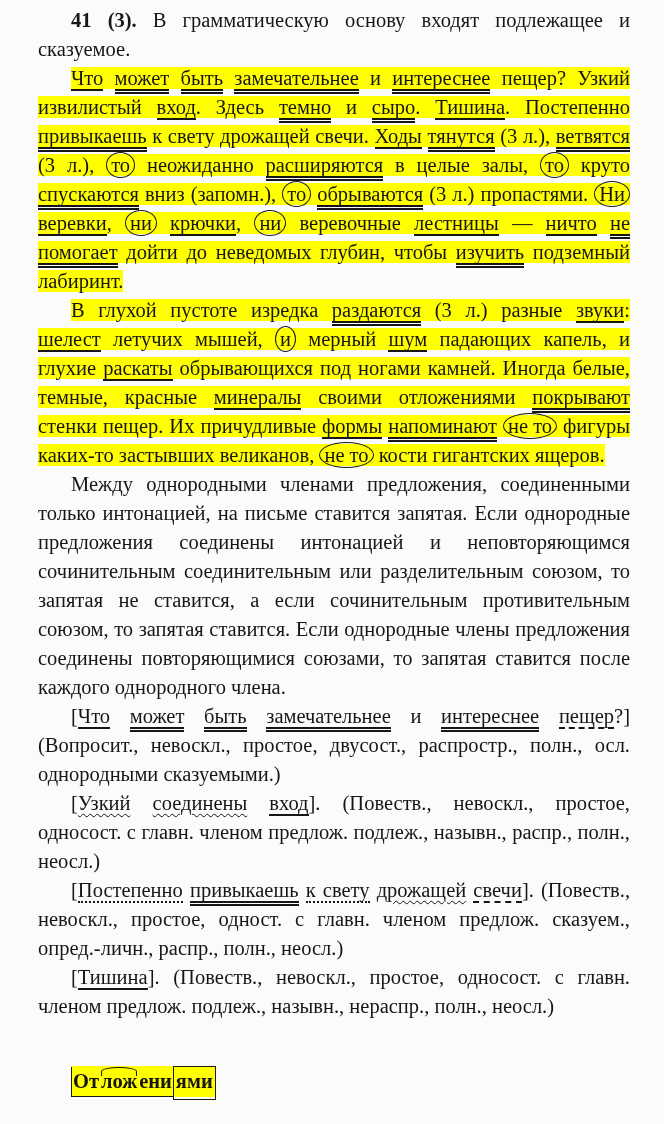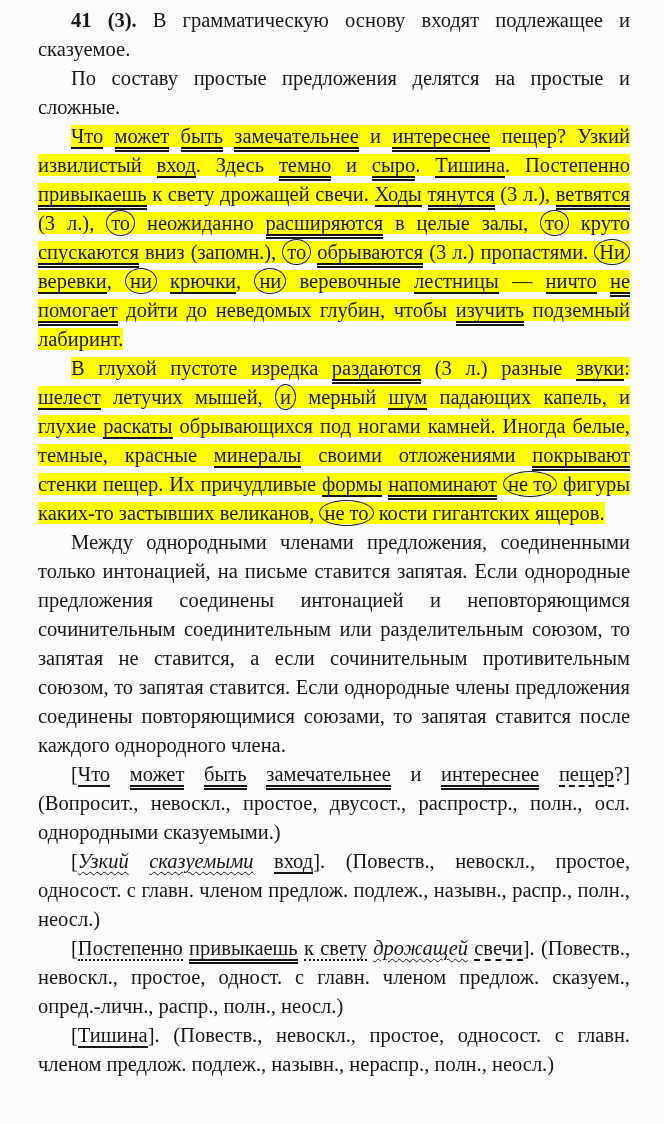--- a/index.html
+++ b/index.html
@@ -23,21 +23,21 @@
     margin: 0;
     text-align: justify;
     text-indent: 33px;
   }
   p.morph-para { text-indent: 33px; margin: 2px 0 10px 0; }
   .hl { background: #ffff00; margin-top: 43px; }
   
   .r-b  { font-weight: bold; }
   .r-u1 { border-bottom: 2px solid currentColor; }
   .r-u2 { border-bottom: 5px double currentColor; padding-bottom: 0px; }
-  .r-uw { text-decoration: underline; text-decoration-style: wavy; text-decoration-thickness: 1px; text-underline-offset: 3px; font-style: italic; }
+  .r-uw { text-decoration: underline; text-decoration-style: wavy; text-decoration-thickness: 1px; text-underline-offset: 3px; }
   .r-ud { border-bottom: 2px dashed currentColor; }
   .r-udd{ border-bottom: 2px dotted currentColor; }
   .r-circle {
     display: inline-block;
     border: 1.5px solid #1a1a1a;
     border-radius: 50%;
     padding: 0 4px;
     line-height: 24px;
     text-indent: 0;
   }
@@ -60,23 +60,22 @@
     border: 1.5px solid #1a1a1a;
     border-bottom: none;
     border-radius: 50% 50% 0 0;
   }
 </style>
 </head>
 <body>
 
 <main class="page">
     <p class="para"><span class="r-b">41 (3). </span><span>В грамматическую основу входят подлежащее и сказуемое.</span></p>
-    <p class="para"><span>По составу простые предложения делятся на простые и сложные.</span></p>
     <p class="para"><span class="hl"><span class="r-u1">Что</span><span> </span><span class="r-u2">может</span><span> </span><span class="r-u2">быть</span><span> </span><span class="r-u2">замечательнее</span><span> и </span><span class="r-u2">интереснее</span><span> пещер? Узкий извилистый </span><span class="r-u1">вход</span><span>. Здесь </span><span class="r-u2">темно</span><span> и </span><span class="r-u2">сыро</span><span>. </span><span class="r-u1">Тишина</span><span>. Постепенно </span><span class="r-u2">привыкаешь</span><span> к свету дрожащей свечи. </span><span class="r-u1">Ходы</span><span> </span><span class="r-u2">тянутся</span><span> (3 л.), </span><span class="r-u2">ветвятся</span><span> (3 л.), </span><span class="r-circle">то</span><span> неожиданно </span><span class="r-u2">расширяются</span><span> в целые залы, </span><span class="r-circle">то</span><span> круто </span><span class="r-u2">спускаются</span><span> вниз (запомн.), </span><span class="r-circle">то</span><span> </span><span class="r-u2">обрываются</span><span> (3 л.) пропастями. </span><span class="r-circle">Ни</span><span> </span><span class="r-u1">веревки</span><span>, </span><span class="r-circle">ни</span><span> </span><span class="r-u1">крючки</span><span>, </span><span class="r-circle">ни</span><span> веревочные </span><span class="r-u1">лестницы</span><span> — </span><span class="r-u1">ничто</span><span> </span><span class="r-u2">не помогает</span><span> дойти до неведомых глубин, чтобы </span><span class="r-u2">изучить</span><span> подземный лабиринт.</span></span></p>
     <p class="para"><span class="hl"><span>В глухой пустоте изредка </span><span class="r-u2">раздаются</span><span> (3 л.) разные </span><span class="r-u1">звуки</span><span>: </span><span class="r-u1">шелест</span><span> летучих мышей, </span><span class="r-circle">и</span><span> мерный </span><span class="r-u1">шум</span><span> падающих капель, и глухие </span><span class="r-u1">раскаты</span><span> обрывающихся под ногами камней. Иногда белые, темные, красные </span><span class="r-u1">минералы</span><span> своими отложениями </span><span class="r-u2">покрывают</span><span> стенки пещер. Их причудливые </span><span class="r-u1">формы</span><span> </span><span class="r-u2">напоминают</span><span> </span><span class="r-circle">не то</span><span> фигуры каких-то застывших великанов, </span><span class="r-circle">не то</span><span> кости гигантских ящеров.</span></span></p>
     <p class="para"><span>Между однородными членами предложения, соединенными только интонацией, на письме ставится запятая. Если однородные предложения соединены интонацией и неповторяющимся сочинительным соединительным или разделительным союзом, то запятая не ставится, а если сочинительным противительным союзом, то запятая ставится. Если однородные члены предложения соединены повторяющимися союзами, то запятая ставится после каждого однородного члена.</span></p>
     <p class="para"><span>[</span><span class="r-u1">Что</span><span> </span><span class="r-u2">может</span><span> </span><span class="r-u2">быть</span><span> </span><span class="r-u2">замечательнее</span><span> и </span><span class="r-u2">интереснее</span><span> </span><span class="r-ud">пещер</span><span>?] (Вопросит., невоскл., простое, двусост., распростр., полн., осл. однородными сказуемыми.)</span></p>
-    <p class="para"><span>[</span><span class="r-uw">Узкий</span><span> </span><span class="r-uw">сказуемыми</span><span> </span><span class="r-u1">вход</span><span>]. (Повеств., невоскл., простое, односост. с главн. членом предлож. подлеж., назывн., распр., полн., неосл.)</span></p>
+    <p class="para"><span>[</span><span class="r-uw">Узкий</span><span> </span><span class="r-uw">соединены</span><span> </span><span class="r-u1">вход</span><span>]. (Повеств., невоскл., простое, односост. с главн. членом предлож. подлеж., назывн., распр., полн., неосл.)</span></p>
     <p class="para"><span>[</span><span class="r-udd">Постепенно</span><span> </span><span class="r-u2">привыкаешь</span><span> </span><span class="r-udd">к свету</span><span> </span><span class="r-uw">дрожащей</span><span> </span><span class="r-ud">свечи</span><span>]. (Повеств., невоскл., простое, одност. с главн. членом предлож. сказуем., опред.-личн., распр., полн., неосл.)</span></p>
     <p class="para"><span>[</span><span class="r-u1">Тишина</span><span>]. (Повеств., невоскл., простое, односост. с главн. членом предлож. подлеж., назывн., нераспр., полн., неосл.)</span></p>
     <p class="para morph-para"><span class="morph-word hl"><span class="m-part m-bl m-bb">От</span><span class="m-part m-bb m-arc">лож</span><span class="m-part m-bb">ени</span><span class="m-part m-box">ями</span></span></p>
     <p class="para"></p>
   </main>
 
 </body></html>

